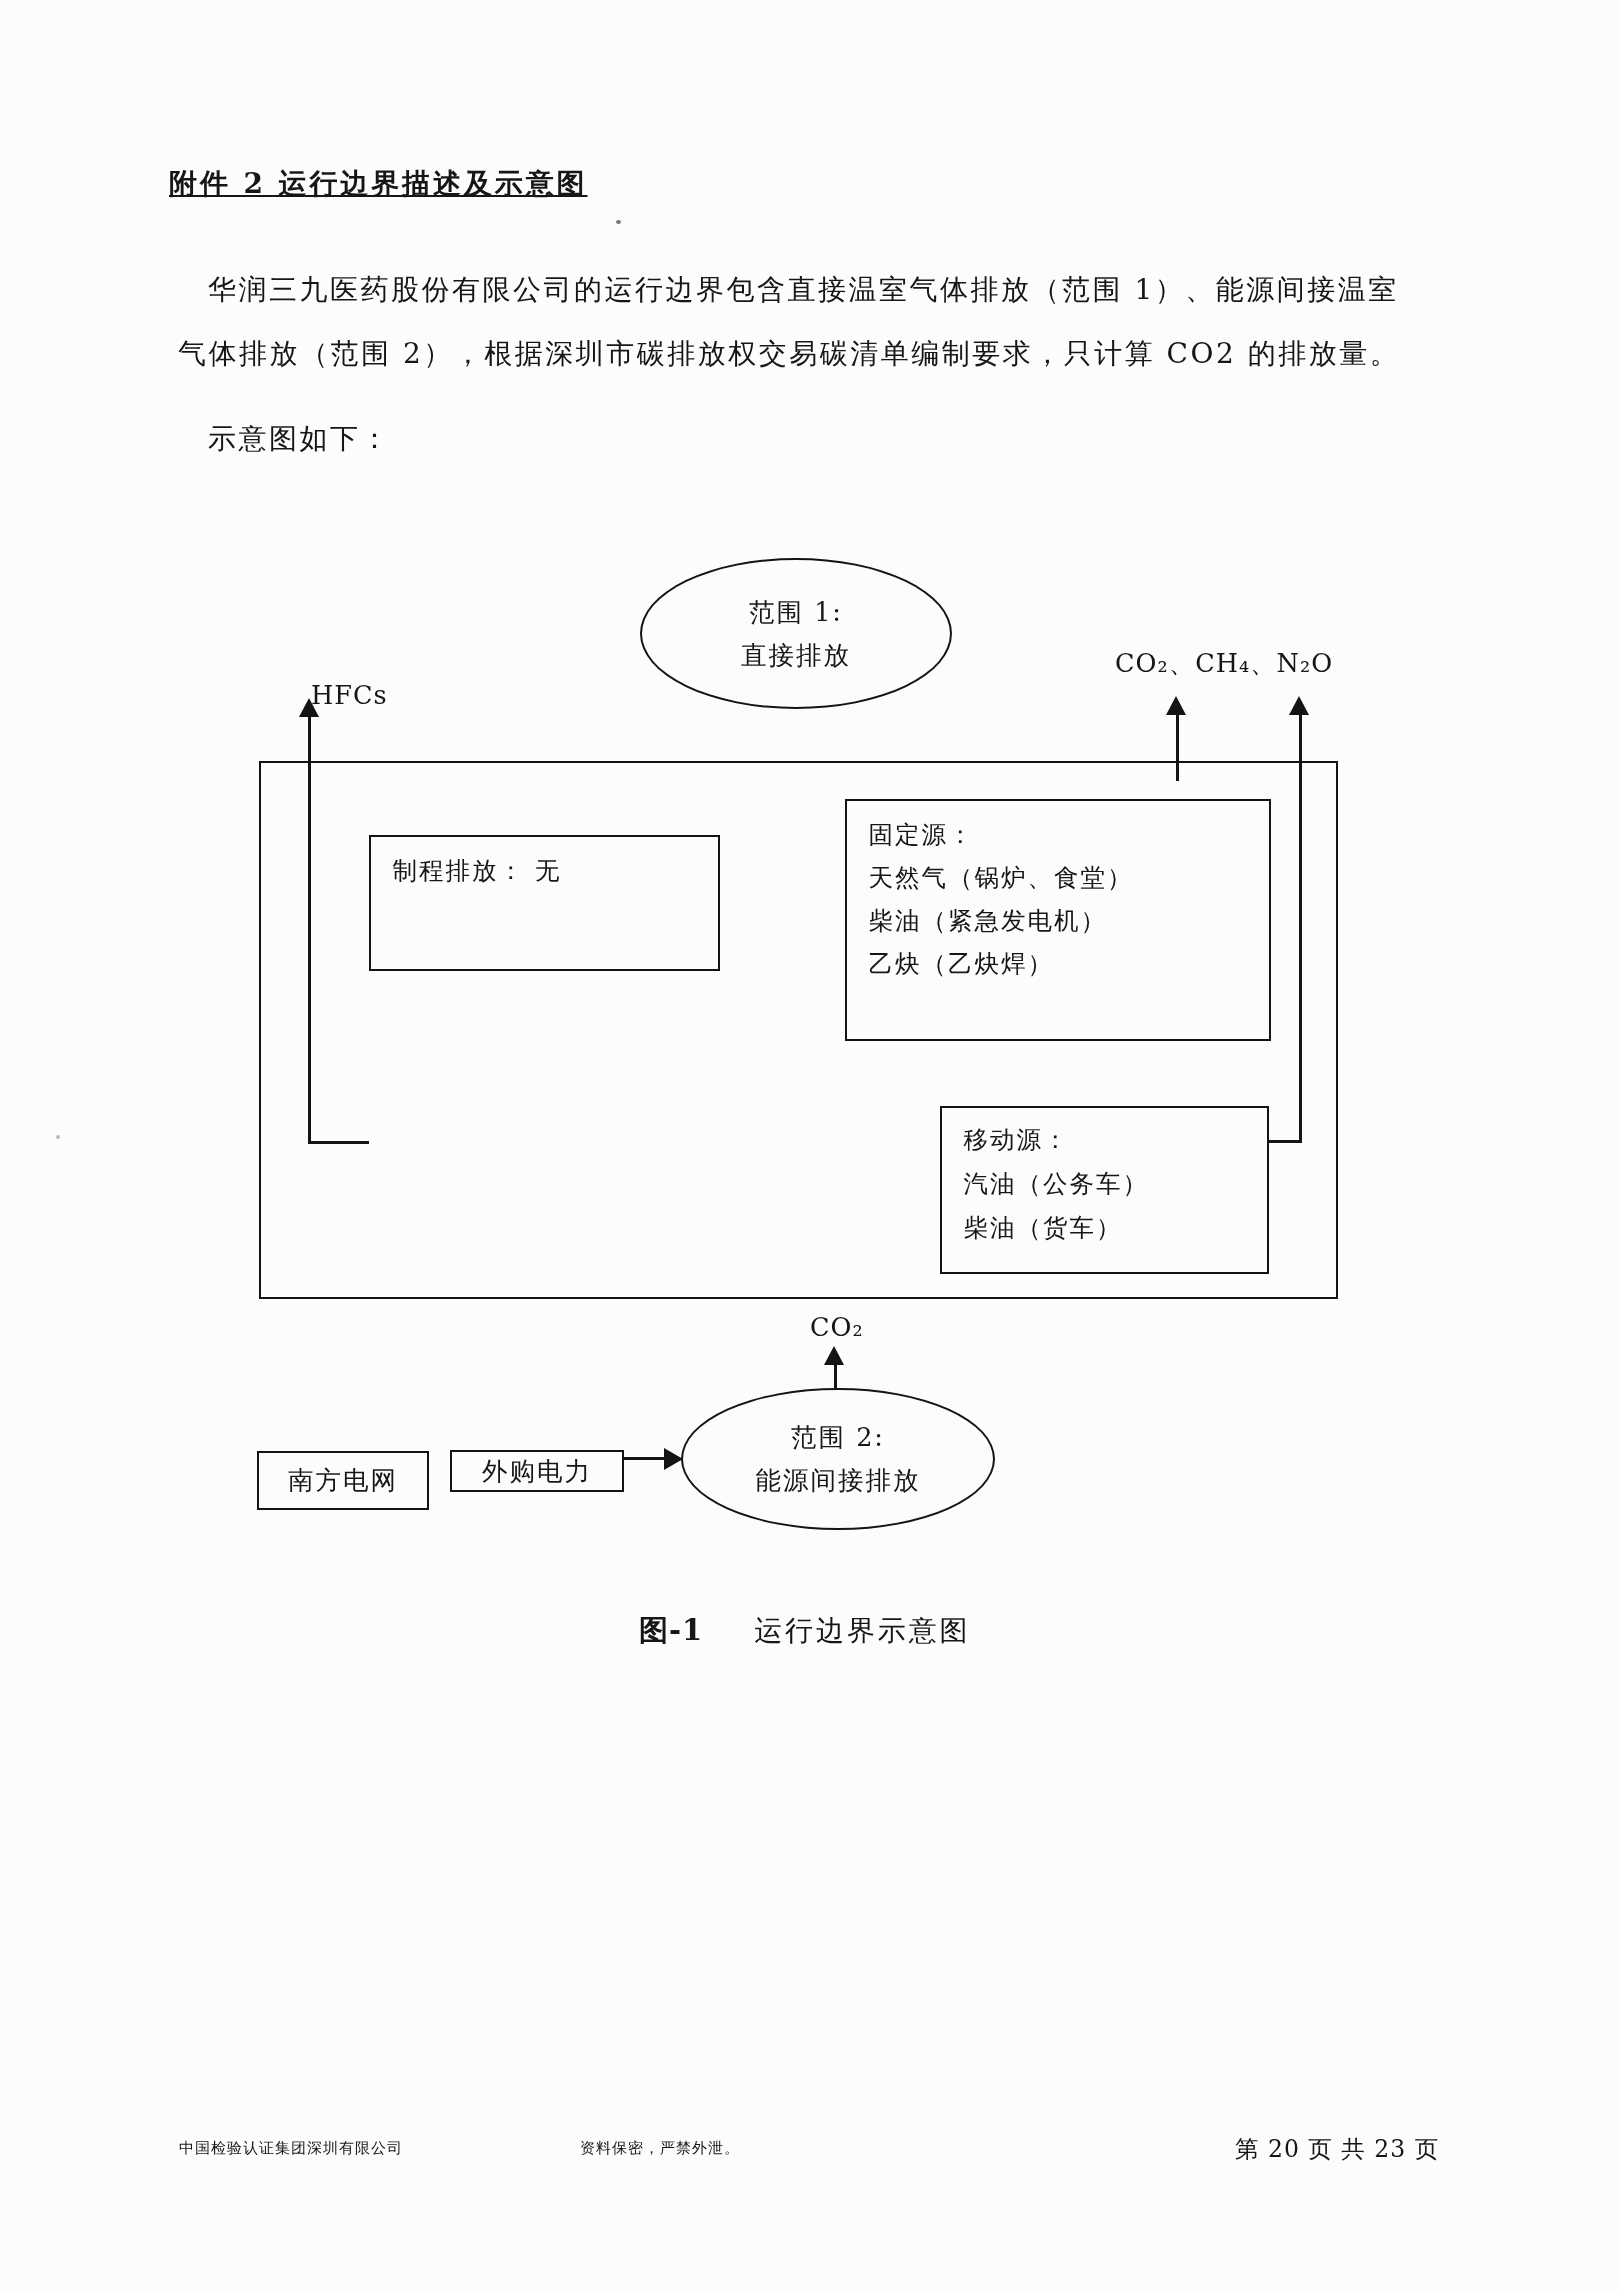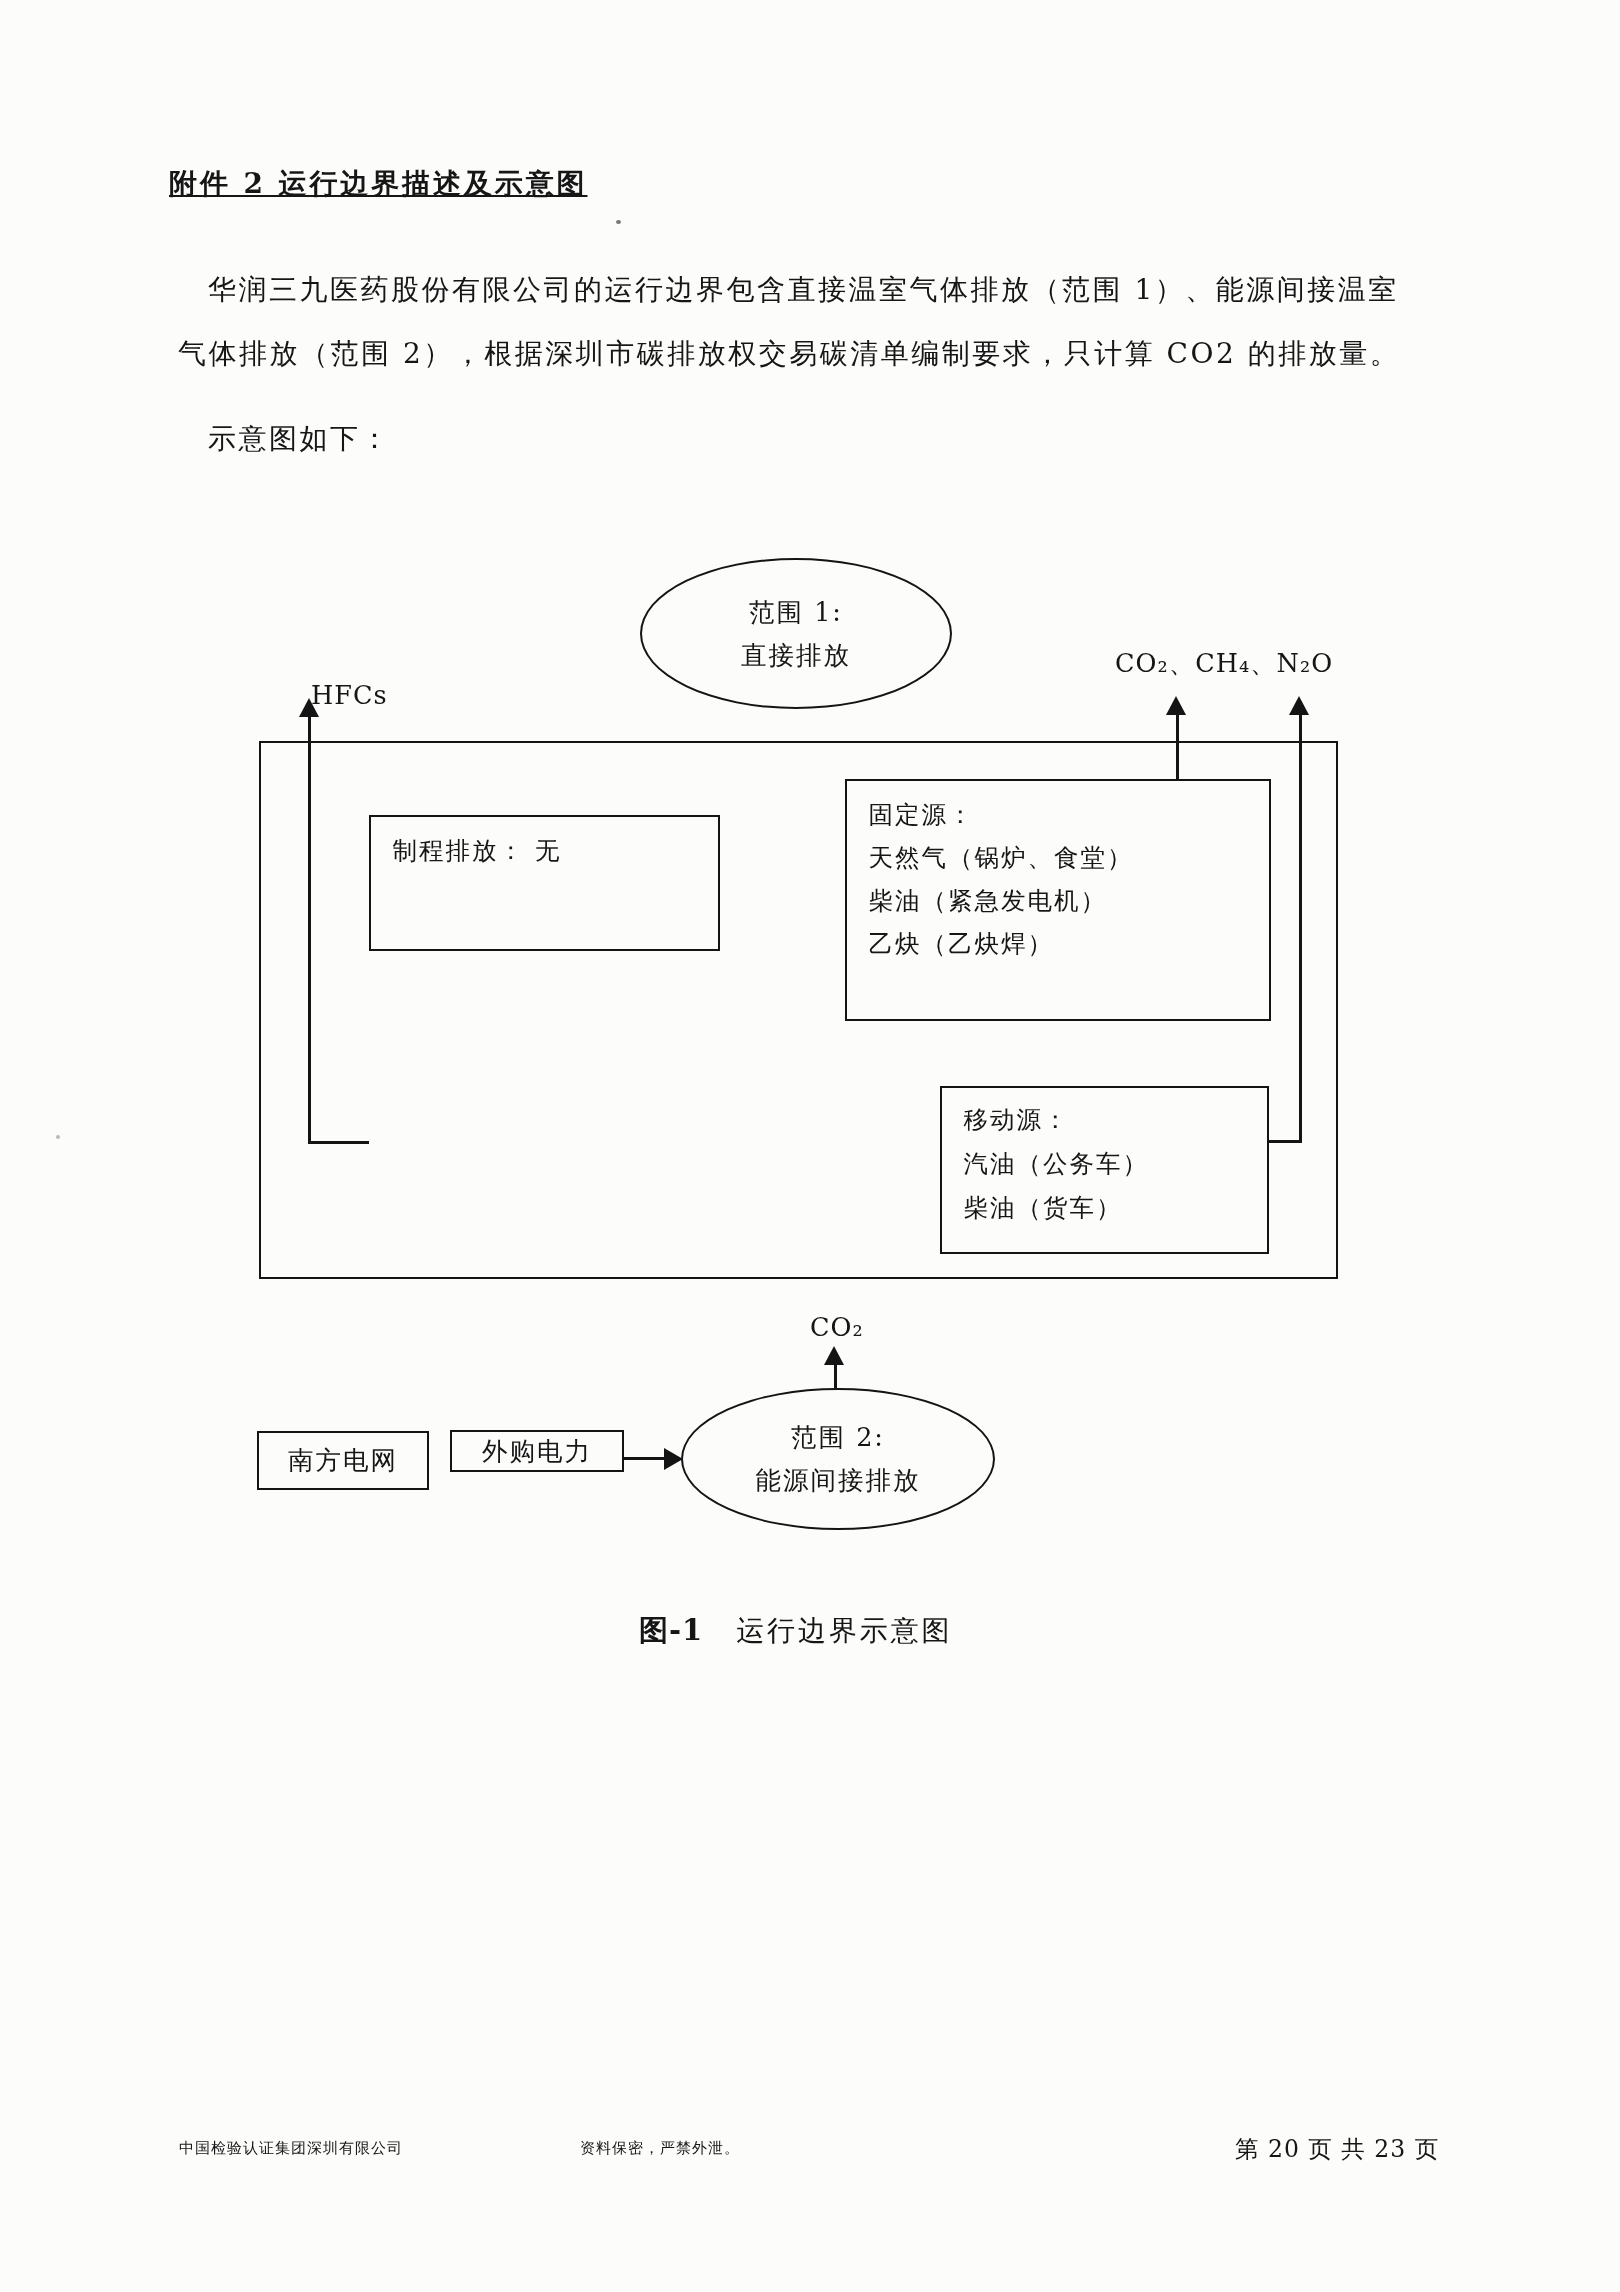--- a/index.html
+++ b/index.html
@@ -15,21 +15,21 @@
   .abs{position:absolute;}
   .doc-title{
     font-size:28px;letter-spacing:2.9px;font-weight:600;white-space:nowrap;
   }
   .body-line{
     font-size:28px;letter-spacing:2.5px;white-space:nowrap;
   }
   .dline{background:#141414;}
   .dbox{
     box-sizing:border-box;border:2.9px solid #141414;background:transparent;
-    font-size:24.5px;letter-spacing:2px;line-height:43px;color:#161616;
+    font-size:24.5px;letter-spacing:2px;line-height:43px;color:#161616;margin-top:20px;
   }
   .dbox .bx-inner{padding:11.8px 21.6px;}
   .thin{border-width:2px;}
   .ellipse{
     box-sizing:border-box;border:2px solid #141414;border-radius:50%;
     display:flex;flex-direction:column;align-items:center;justify-content:center;
     font-size:25.5px;letter-spacing:2px;line-height:43px;text-align:center;
   }
   .center-box{
     display:flex;align-items:center;justify-content:center;
@@ -39,21 +39,21 @@
   .arrow-up{
     width:0;height:0;
     border-left:10.8px solid transparent;border-right:10.8px solid transparent;
     border-bottom:19.6px solid #141414;
   }
   .arrow-right{
     width:0;height:0;
     border-top:11.8px solid transparent;border-bottom:11.8px solid transparent;
     border-left:19.6px solid #141414;
   }
-  .caption-row{display:flex;gap:33px;align-items:baseline;white-space:nowrap;}
+  .caption-row{display:flex;gap:51px;align-items:baseline;white-space:nowrap;}
   .caption-fig{font-weight:bold;font-size:29px;letter-spacing:1px;}
   .caption-text{font-size:28px;letter-spacing:2.9px;}
   .footer-text{font-size:15px;letter-spacing:1px;white-space:nowrap;}
   .speck{border-radius:50%;background:#777;}
 </style>
 </head>
 <body>
 
 <div class="page">
 

